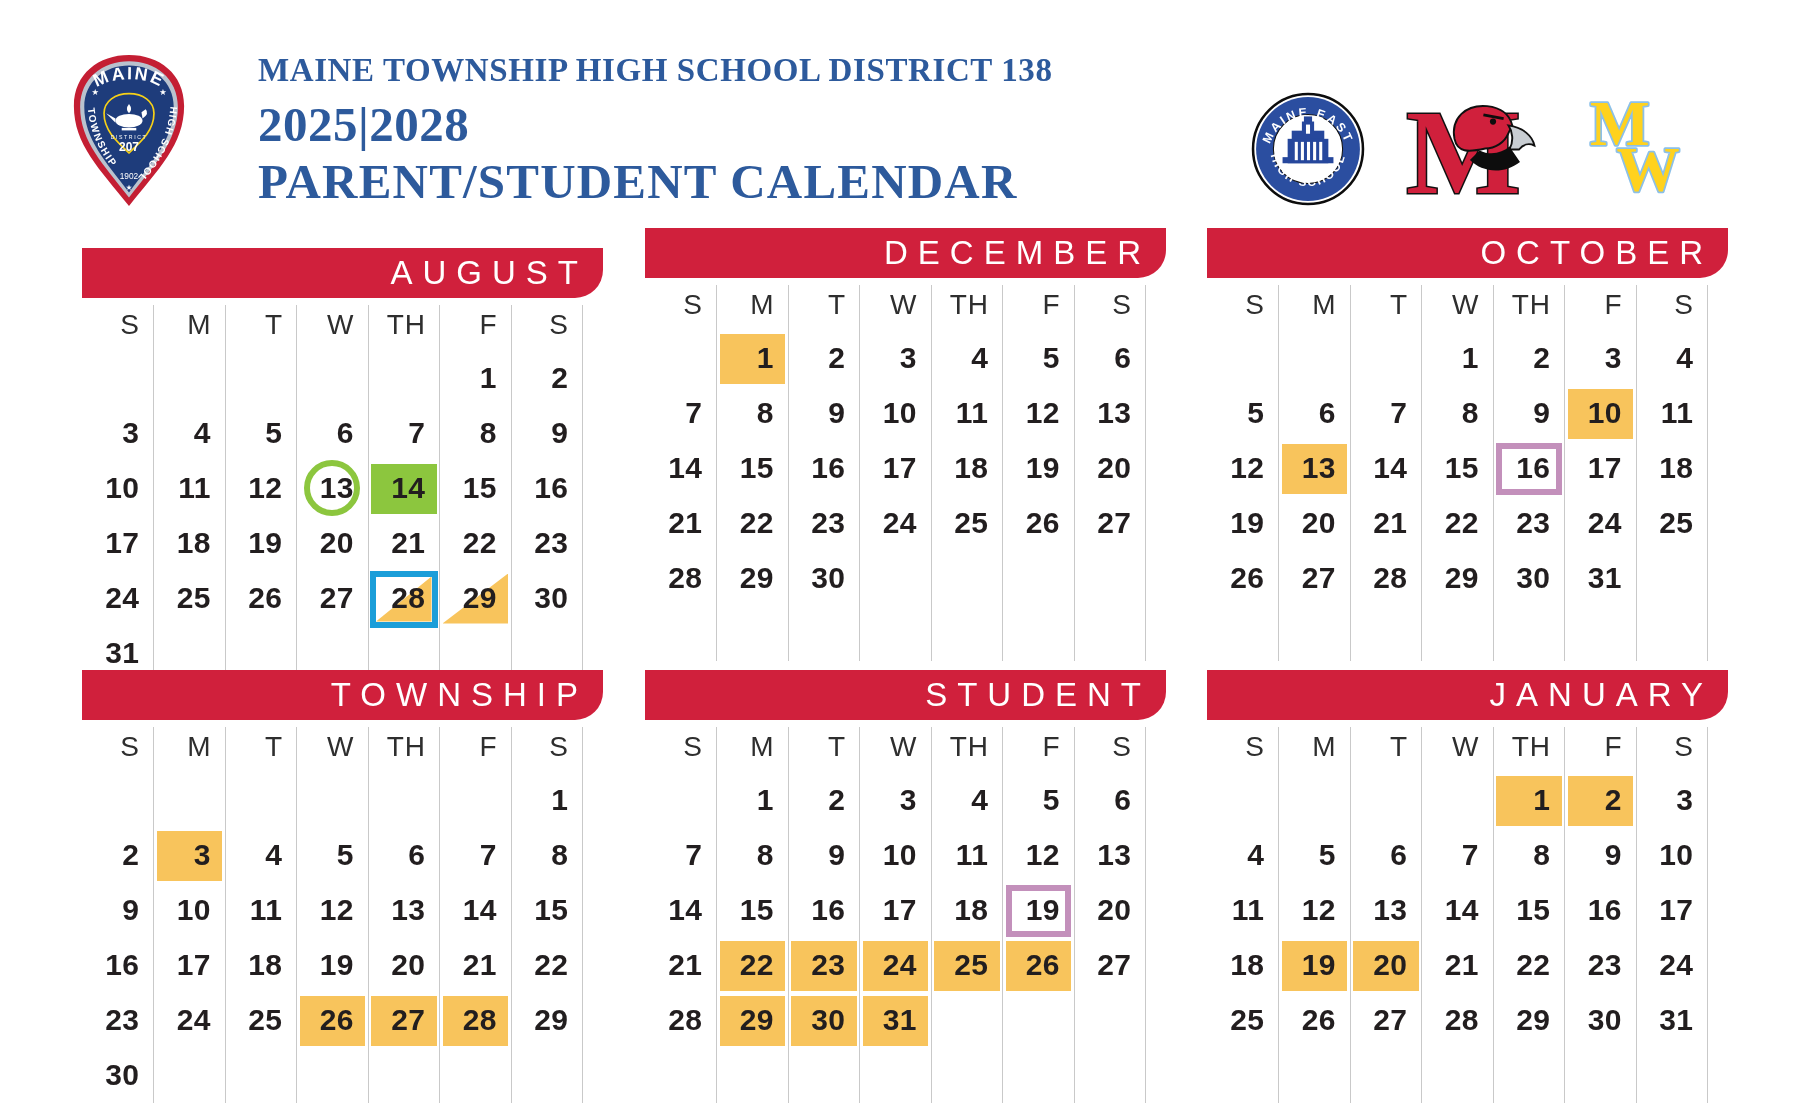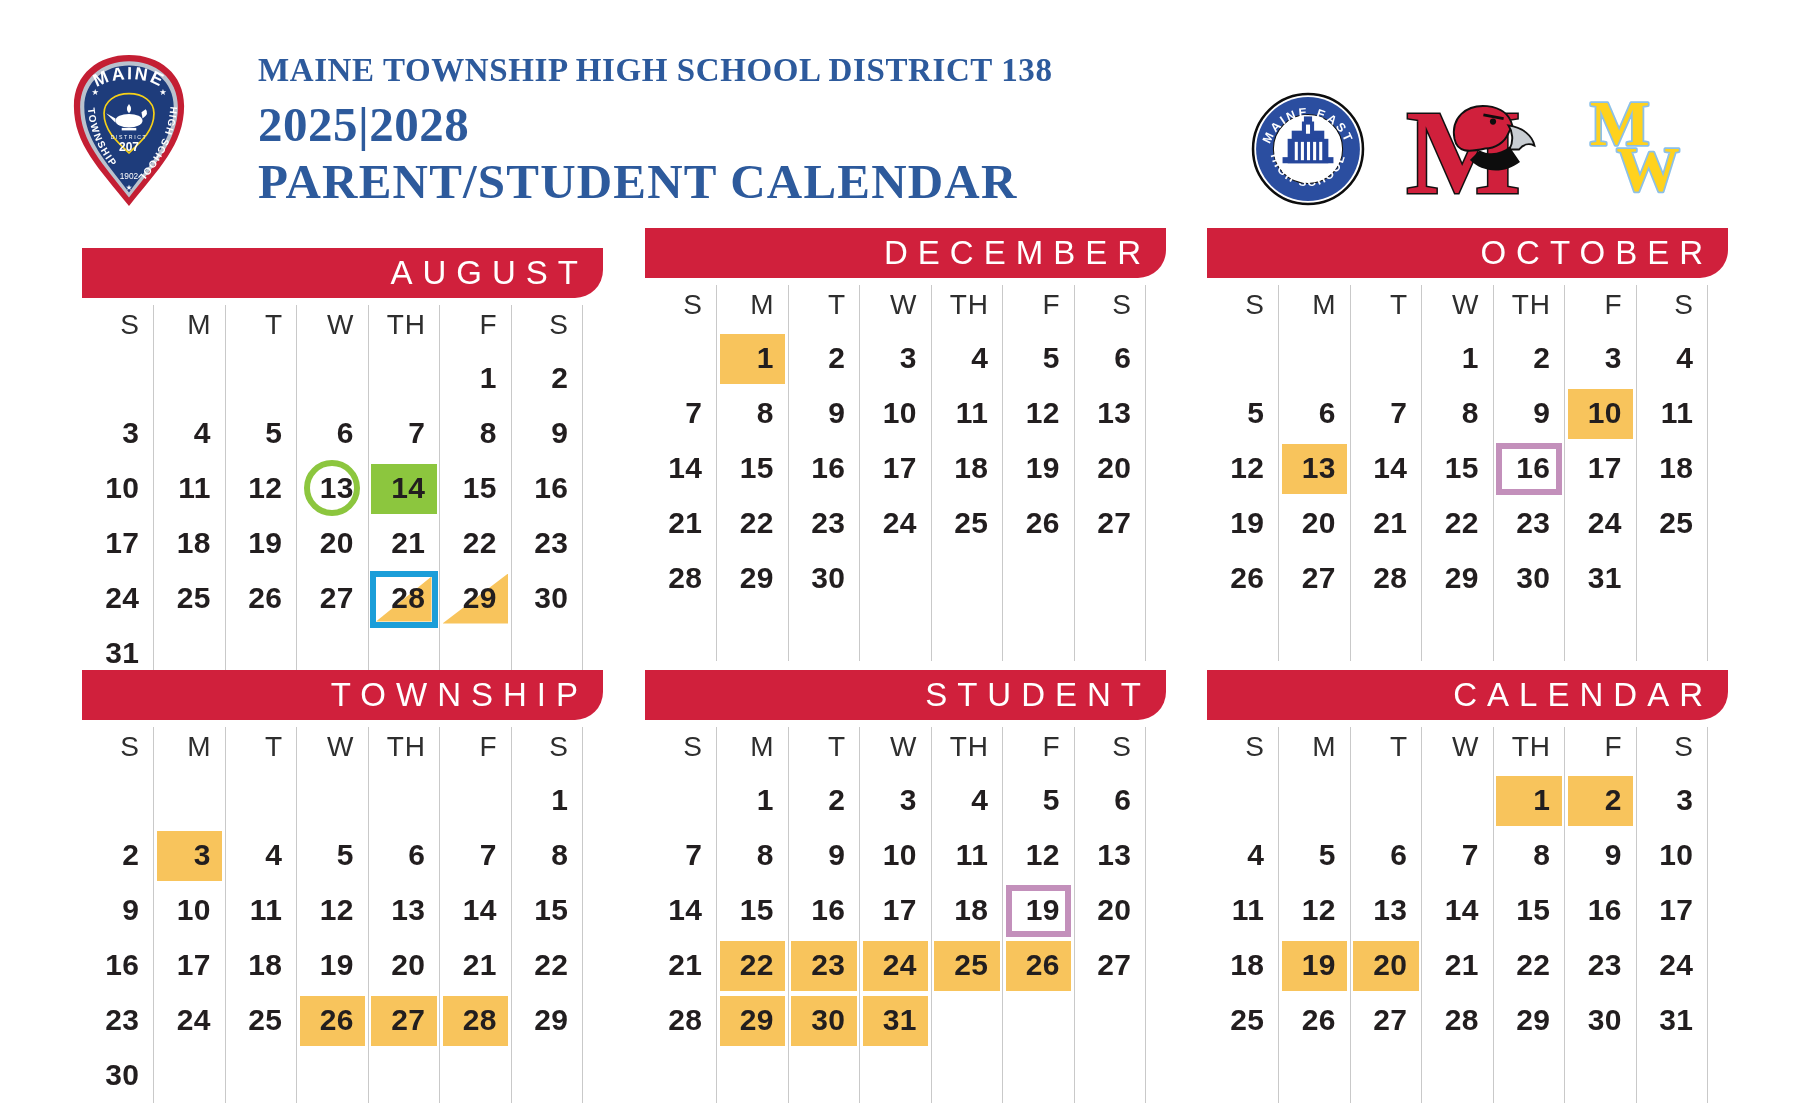--- a/index.html
+++ b/index.html
@@ -707,21 +707,21 @@
           <div class="hl hl-rect hl-yellow"></div>
           <span class="dnum">30</span>
         </div>
         <div class="cell" style="left: 214.5px; top: 322.5px;">
           <div class="hl hl-rect hl-yellow"></div>
           <span class="dnum">31</span>
         </div>
       </div>
       <div class="month" style="left: 1207px; top: 670px;">
         <div class="m-banner">
-          <span class="m-title">CALENDAR</span>
+          <span class="m-title">JANUARY</span>
         </div>
         <div class="dowcell" style="left: 0px;">S</div>
         <div class="dowcell" style="left: 71.5px;">M</div>
         <div class="dowcell" style="left: 143px;">T</div>
         <div class="dowcell" style="left: 214.5px;">W</div>
         <div class="dowcell" style="left: 286px;">TH</div>
         <div class="dowcell" style="left: 357.5px;">F</div>
         <div class="dowcell" style="left: 429px;">S</div>
         <div class="vline" style="left: 71px;"></div>
         <div class="vline" style="left: 142.5px;"></div>

